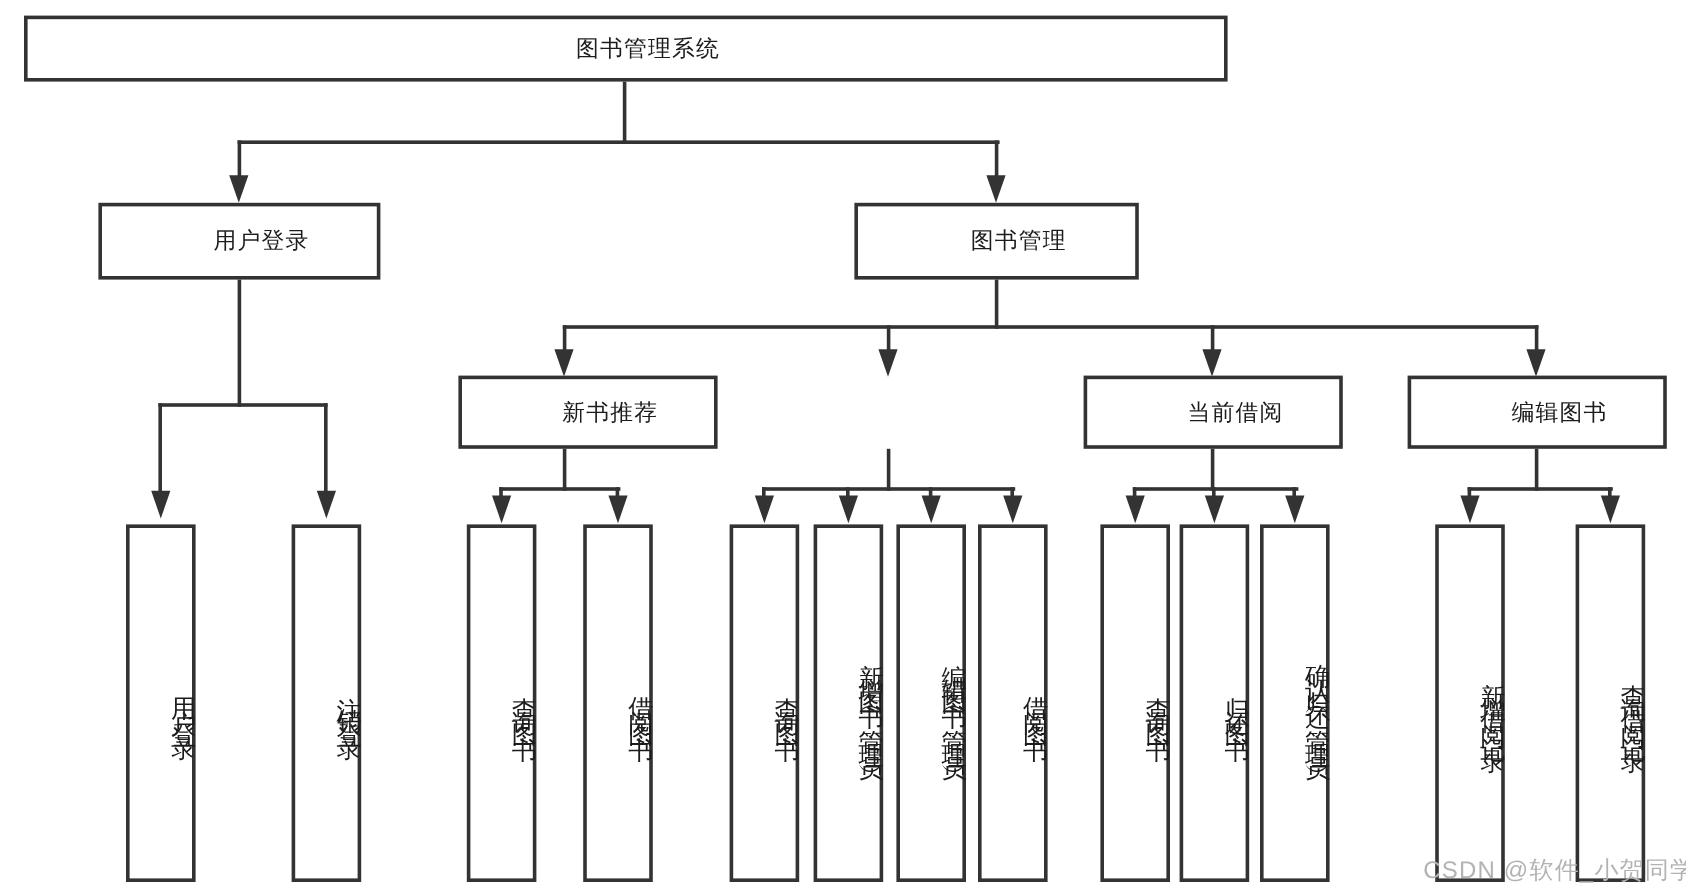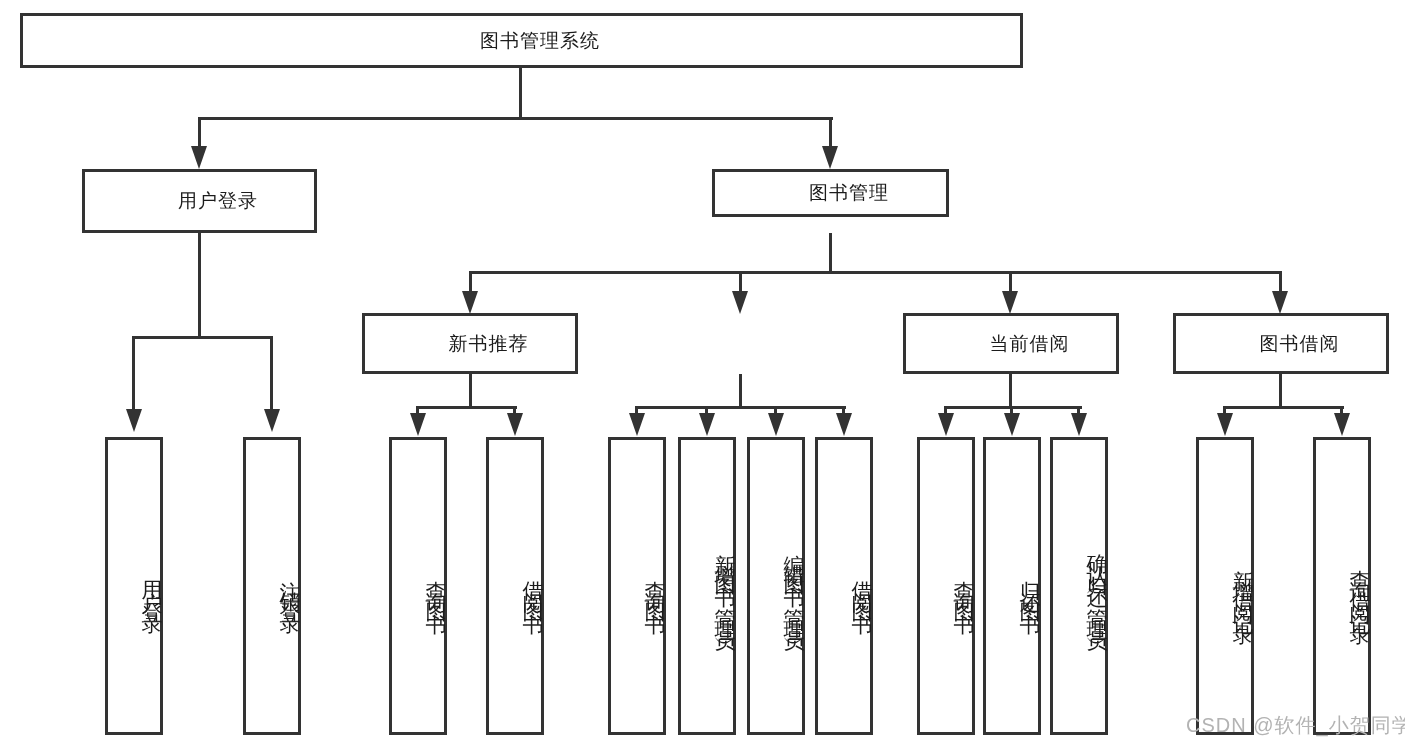--- a/index.html
+++ b/index.html
@@ -43,43 +43,43 @@
   <div class="line" style="left:519px; top:68px; width:3px; height:52px;"></div>
   <div class="line" style="left:198px; top:117px; width:635px; height:3px;"></div>
   <div class="line" style="left:198px; top:117px; width:3px; height:32px;"></div>
   <div class="line" style="left:829px; top:117px; width:3px; height:32px;"></div>
   <div class="arrow" style="left:191px; top:146px;"></div>
   <div class="arrow" style="left:822px; top:146px;"></div>
 
   <div class="node hnode" style="left:82px; top:169px; width:235px; height:64px;">
     <span>用户登录</span>
   </div>
-  <div class="node hnode" style="left:712px; top:169px; width:237px; height:48px;">
+  <div class="node hnode" style="left:712px; top:169px; width:237px; height:64px;">
     <span>图书管理</span>
   </div>
 
   <div class="line" style="left:829px; top:233px; width:3px; height:41px;"></div>
   <div class="line" style="left:469px; top:271px; width:813px; height:3px;"></div>
   <div class="line" style="left:469px; top:271px; width:3px; height:24px;"></div>
   <div class="line" style="left:739px; top:271px; width:3px; height:24px;"></div>
   <div class="line" style="left:1009px; top:271px; width:3px; height:24px;"></div>
   <div class="line" style="left:1279px; top:271px; width:3px; height:24px;"></div>
   <div class="arrow" style="left:462px; top:291px;"></div>
   <div class="arrow" style="left:732px; top:291px;"></div>
   <div class="arrow" style="left:1002px; top:291px;"></div>
   <div class="arrow" style="left:1272px; top:291px;"></div>
 
-  <div class="node hnode" style="left:362px; top:313px; width:216px; height:61px;">
+  <div class="node hnode" style="left:382px; top:313px; width:216px; height:61px;">
     <span>新书推荐</span>
   </div>
   <div class="node hnode" style="left:903px; top:313px; width:216px; height:61px;">
     <span>当前借阅</span>
   </div>
   <div class="node hnode" style="left:1173px; top:313px; width:216px; height:61px;">
-    <span>图书借阅</span>
+    <span>编辑图书</span>
   </div>
 
   <div class="line" style="left:198px; top:233px; width:3px; height:106px;"></div>
   <div class="line" style="left:132px; top:336px; width:141px; height:3px;"></div>
   <div class="line" style="left:132px; top:336px; width:3px; height:76px;"></div>
   <div class="line" style="left:270px; top:336px; width:3px; height:76px;"></div>
   <div class="arrow" style="left:126px; top:409px;"></div>
   <div class="arrow" style="left:264px; top:409px;"></div>
 
   <div class="line" style="left:469px; top:374px; width:3px; height:35px;"></div>

